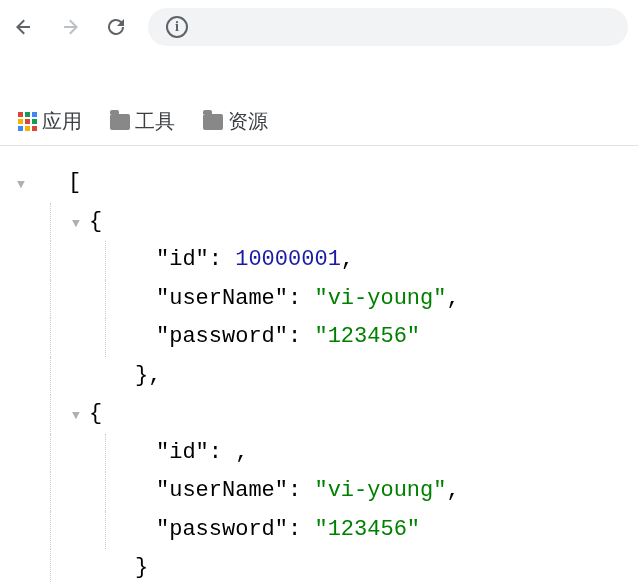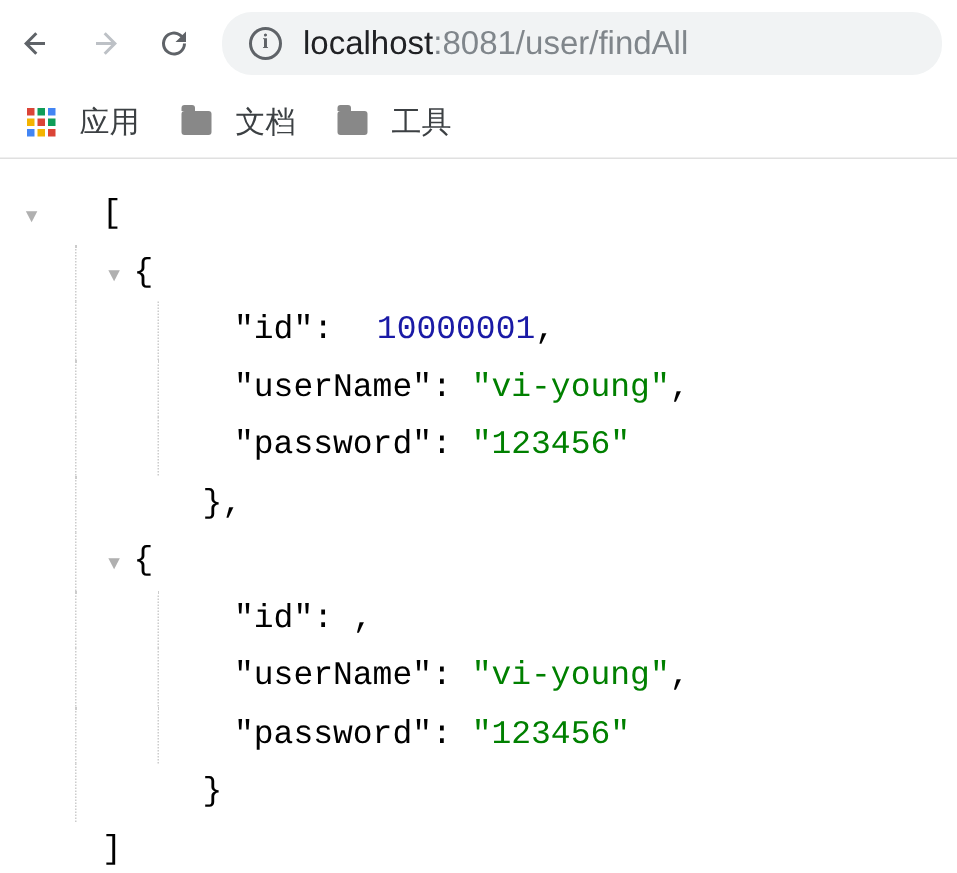--- a/index.html
+++ b/index.html
@@ -73,22 +73,23 @@
     .apps-icon span:nth-child(3) { background: #4285f4; }
     .apps-icon span:nth-child(4) { background: #f4b400; }
     .apps-icon span:nth-child(5) { background: #db4437; }
     .apps-icon span:nth-child(6) { background: #0f9d58; }
     .apps-icon span:nth-child(7) { background: #4285f4; }
     .apps-icon span:nth-child(8) { background: #f4b400; }
     .apps-icon span:nth-child(9) { background: #db4437; }
     .bookmark-item {
       display: flex;
       align-items: center;
-      gap: 16px;
+      gap: 5px;
       cursor: pointer;
+      margin-top: 44px;
     }
     .folder-icon {
       width: 20px;
       height: 16px;
       background: #888;
       border-radius: 2px;
       position: relative;
     }
     .folder-icon::before {
       content: "";
@@ -126,21 +127,21 @@
       display: inline-block;
       width: 1px;
       align-self: stretch;
       margin: 0 16px;
     }
     .indent-spacer { display: inline-block; }
     .w0 { width: 0px; }
     .w1 { width: 34px; }
     .w2 { width: 68px; }
     .key { color: #000; }
-    .num { color: #1a1aa6; margin-left: 16px; }
+    .num { color: #1a1aa6; }
     .str { color: #008000; }
     .punct { color: #000; }
   </style>
 </head>
 <body>
 
 <div class="toolbar">
   <div class="nav-btn">
     <svg width="24" height="24" viewBox="0 0 24 24">
         <path d="M18 11H7.83l5.09-5.09L11.5 4.5 4 12l7.5 7.5 1.42-1.41L7.83 13H18z" fill="#5f6368"></path>
@@ -151,48 +152,45 @@
         <path d="M6 11h10.17l-5.09-5.09L12.5 4.5 20 12l-7.5 7.5-1.42-1.41L16.17 13H6z" fill="#bdc1c6"></path>
       </svg>
   </div>
   <div class="nav-btn">
     <svg width="24" height="24" viewBox="0 0 24 24">
         <path d="M17.65 6.35A8 8 0 1 0 20 12h-2a6 6 0 1 1-1.76-4.24L13 11h7V4l-2.35 2.35z" fill="#5f6368"></path>
       </svg>
   </div>
   <div class="url-bar">
     <span class="url-info-icon">i</span>
-    <span>
-      <span class="url-host">localhost</span><span class="url-port">:8081</span><span class="url-path">/user/findAll</span>
-    </span>
   </div>
 </div>
 
 <div class="bookmarks-bar">
   <div class="bookmark-item">
     <div class="apps-icon">
       <span></span>
         <span></span>
         <span></span>
         <span></span>
         <span></span>
         <span></span>
         <span></span>
         <span></span>
         <span></span>
     </div>
     <span>应用</span>
   </div>
   <div class="bookmark-item">
     <div class="folder-icon"></div>
-    <span>文档</span>
+    <span>工具</span>
   </div>
   <div class="bookmark-item">
     <div class="folder-icon"></div>
-    <span>工具</span>
+    <span>资源</span>
   </div>
 </div>
 
 <div class="json-viewer">
 
   <div class="json-line">
     <span class="toggle">▼</span>
     <span class="indent-spacer w1"></span>
     <span class="punct">[</span>
   </div>

